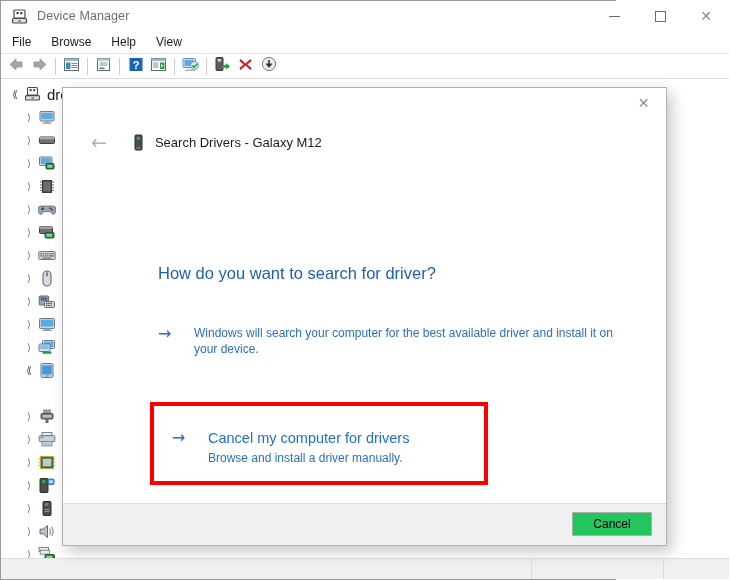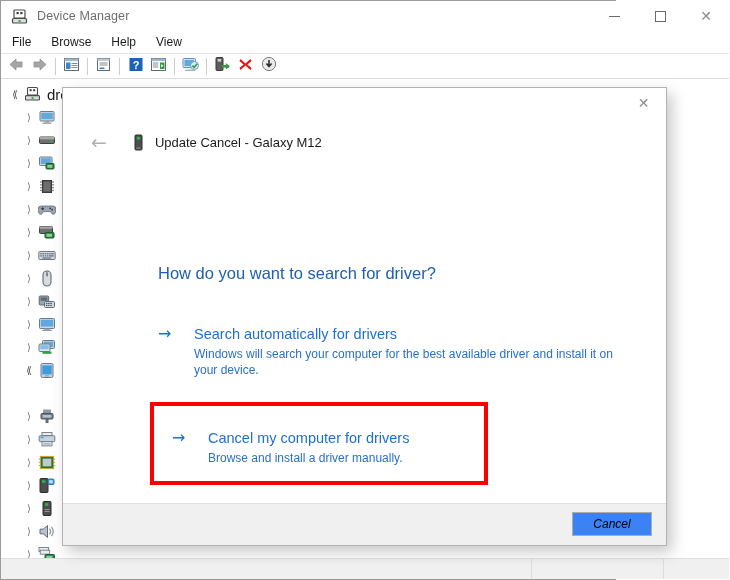--- a/index.html
+++ b/index.html
@@ -186,25 +186,25 @@
 
   .dlg-footer {
     position: absolute; left: 0; bottom: 0;
     width: 100%; height: 42px;
     background: #f0f0f0;
     border-top: 1px solid #dfdfdf;
   }
   .cancel-btn {
     position: absolute; right: 14px; top: 8px;
     width: 80px; height: 24px;
-    background: #3b82f6;
+    background: #22c55e;
     border: 1px solid #adadad;
     font-size: 12px; color: #000;
     font-family: "Liberation Sans", sans-serif;
-    display: flex; align-items: center; justify-content: center; font-style: italic;
+    display: flex; align-items: center; justify-content: center;
   }
 </style>
 </head>
 <body>
 
 <div id="app">
 
   <div class="titlebar">
     <span class="title-icon">
       <svg width="17" height="17" viewBox="0 0 17 17">
@@ -649,29 +649,28 @@
 
     <div class="dlg-head">
       <span class="back-arrow">←</span>
       <span class="dlg-head-icon">
         <svg width="15" height="17" viewBox="0 0 15 17">
           <rect x="4" y="1" width="7" height="15" rx="1" fill="#4d4d4d" stroke="#2e2e2e" stroke-width="1"></rect>
           <rect x="5.8" y="2.8" width="3.4" height="2.8" fill="#2bb24c"></rect>
           <rect x="5.4" y="13.6" width="4.2" height="1" fill="#9c9c9c"></rect>
         </svg>
       </span>
-      <span class="dlg-head-text">Update Cancel - Galaxy M12</span>
+      <span class="dlg-head-text">Search Drivers - Galaxy M12</span>
     </div>
 
     <div class="dlg-q">How do you want to search for driver?</div>
 
     <div class="option" id="option-auto">
       <span class="opt-arrow">→</span>
       <span class="opt-body">
-        <span class="opt-title" style="display:block">Search automatically for drivers</span>
         <span class="opt-desc" style="display:block">Windows will search your computer for the best available driver and install it on your device.</span>
       </span>
     </div>
 
     <div class="option" id="option-browse">
       <span class="opt-arrow">→</span>
       <span class="opt-body">
         <span class="opt-title" style="display:block">Cancel my computer for drivers</span>
         <span class="opt-desc" style="display:block">Browse and install a driver manually.</span>
       </span>

